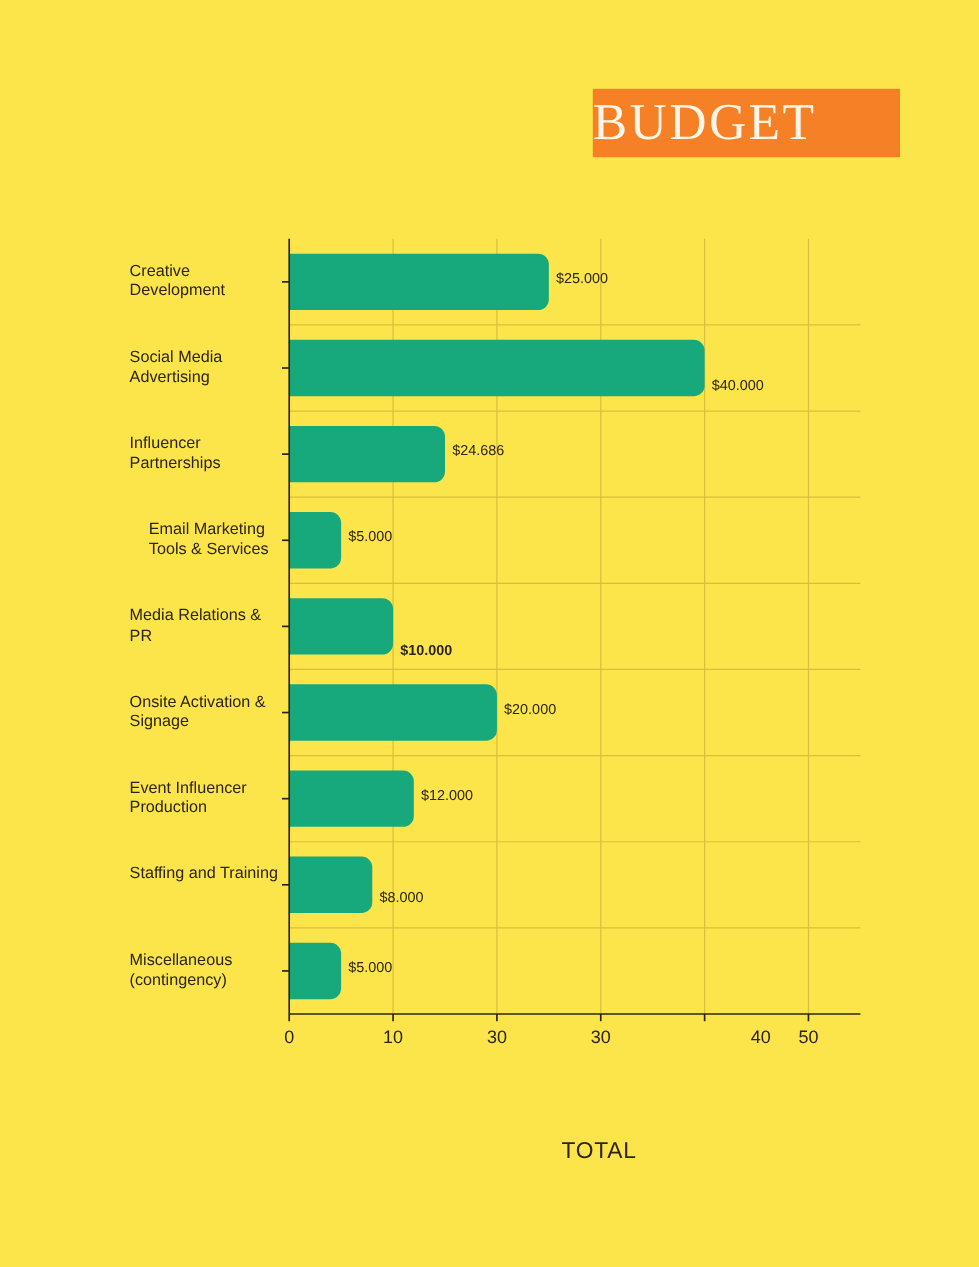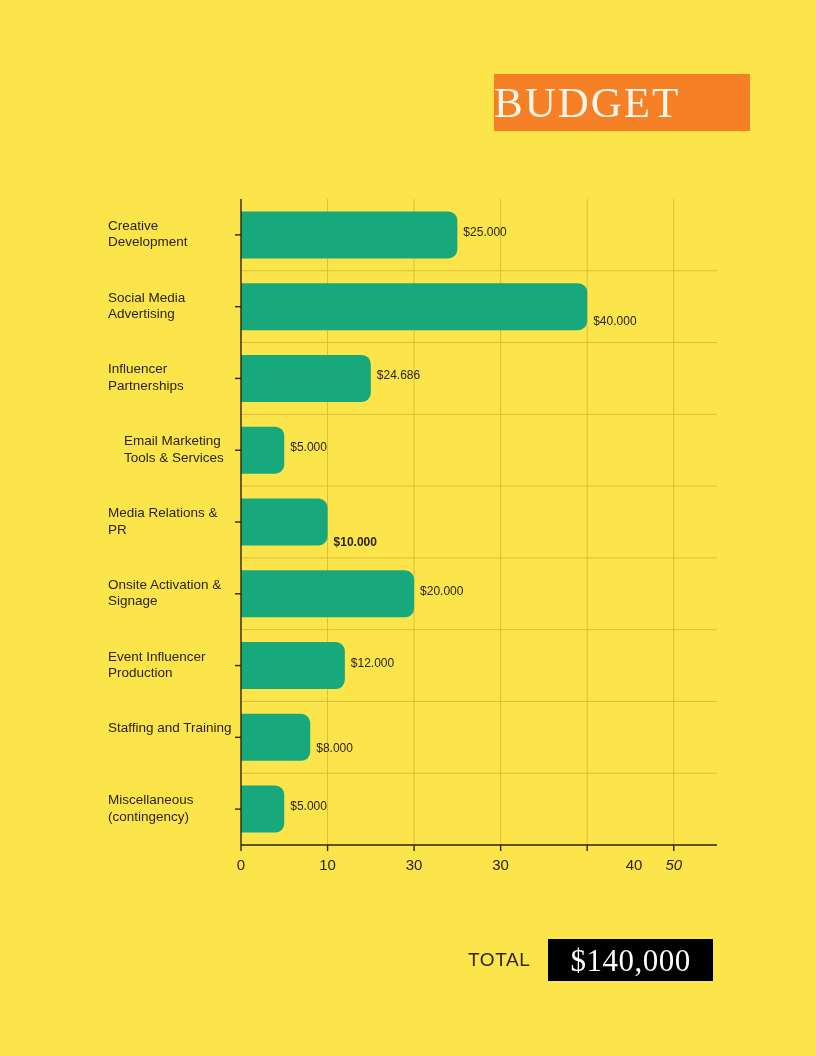--- a/index.html
+++ b/index.html
@@ -206,22 +206,19 @@
       <div class="val-label" style="left: 350.855px; top: 655.556px;">$12.000</div>
       <div class="val-label" style="left: 316.236px; top: 741px; text-align: right;">$8.000</div>
       <div class="val-label" style="left: 290.273px; top: 799.111px;">$5.000</div>
     </div>
   <div id="xtick-labels">
       <div class="xtick-label" style="left: 241px;">0</div>
       <div class="xtick-label" style="left: 327.545px;">10</div>
       <div class="xtick-label" style="left: 414.091px;">30</div>
       <div class="xtick-label" style="left: 500.636px;">30</div>
       <div class="xtick-label" style="left: 618px; margin-left: 16px;">40</div>
-      <div class="xtick-label" style="left: 673.727px; font-style: italic;">50</div>
+      <div class="xtick-label" style="left: 673.727px;">50</div>
     </div>
 </div>
 
 <div id="total-row">
   <span id="total-label">TOTAL</span>
-  <div id="total-box">
-    <span id="total-value">$140,000</span>
-  </div>
 </div>
 
 </body></html>

